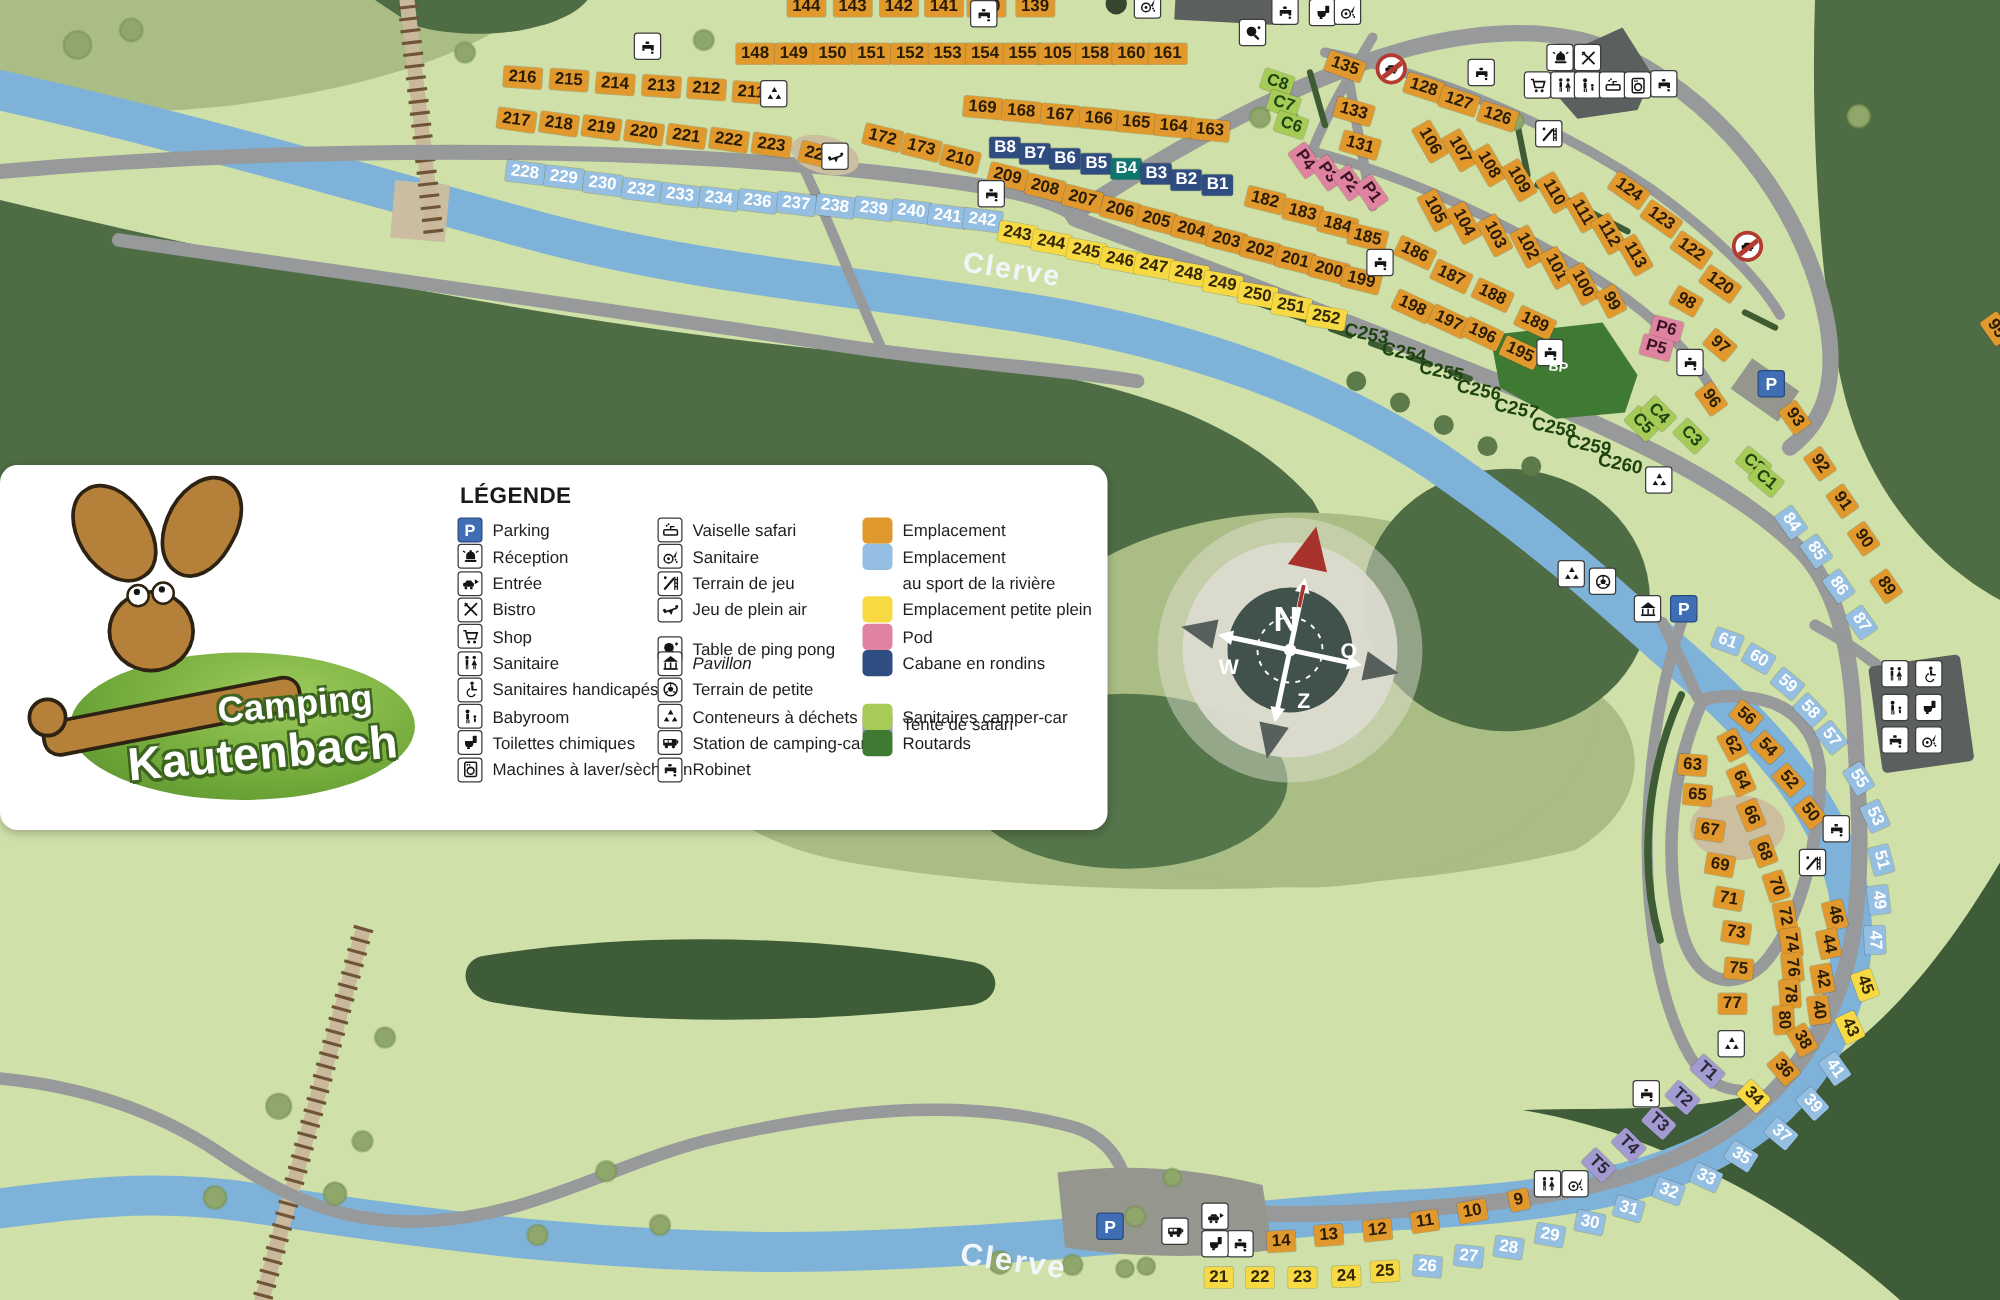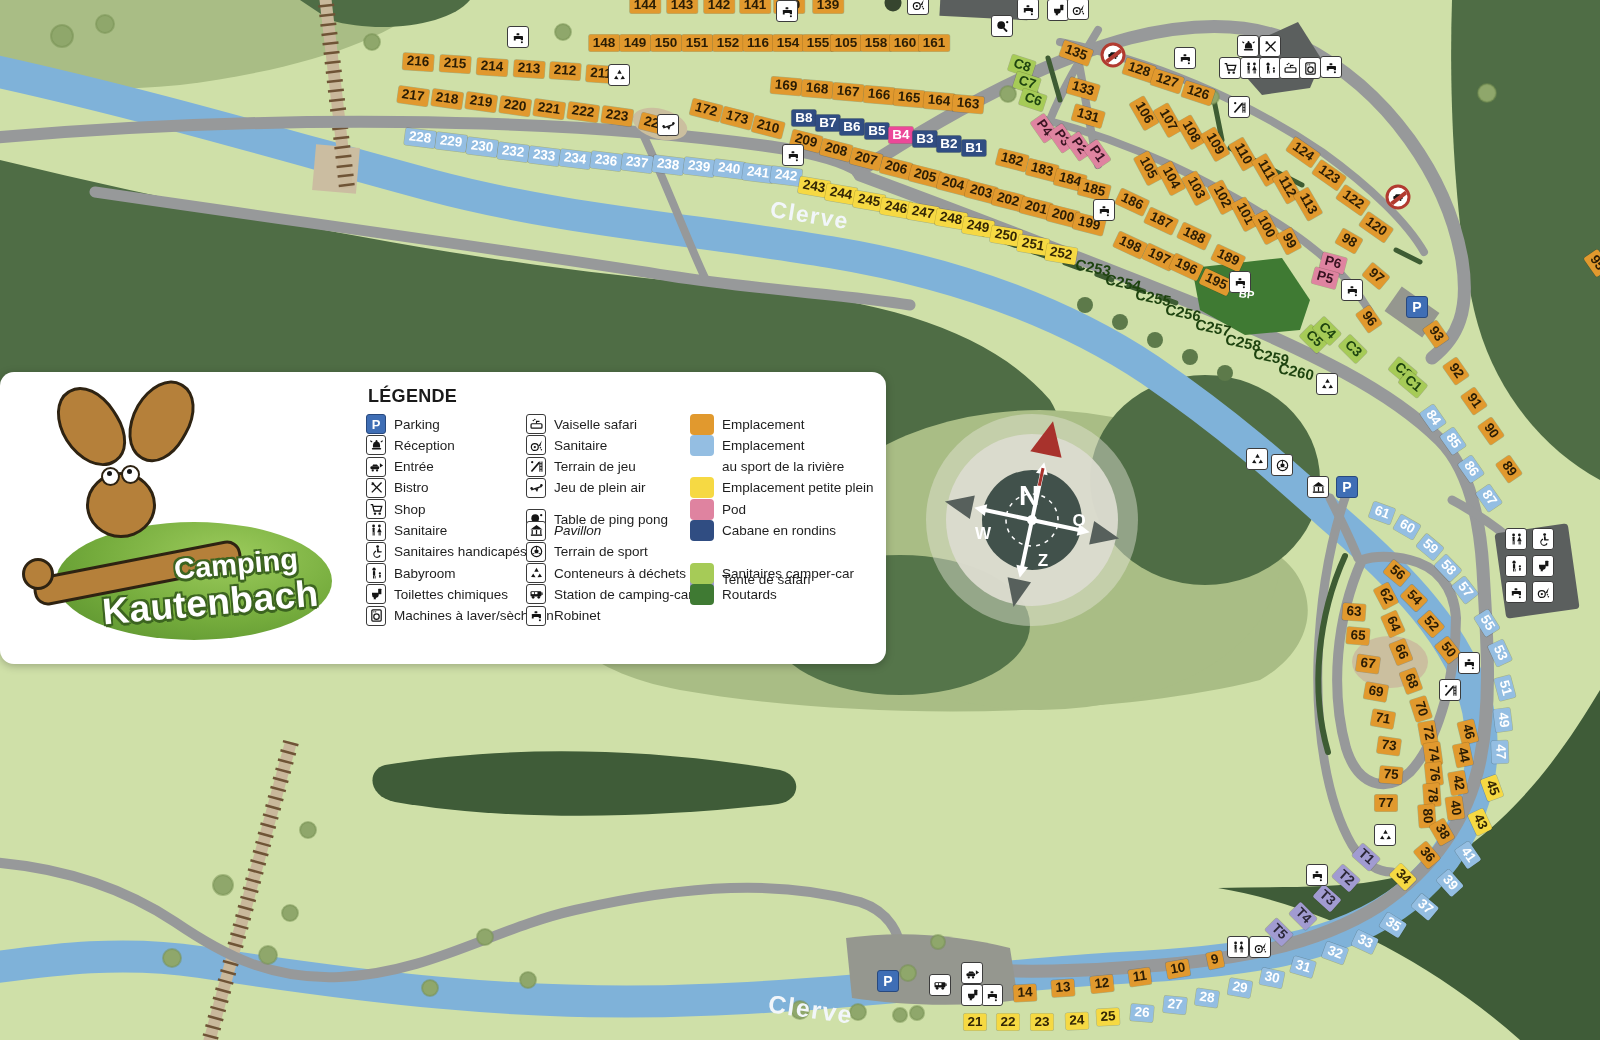--- a/index.html
+++ b/index.html
@@ -168,21 +168,21 @@
       <div class="pitch" style="left: 515px; top: 106px; transform: translate(-50%, -50%) rotate(8deg); background: rgb(225, 153, 46); color: rgb(42, 28, 4);">220</div>
       <div class="pitch" style="left: 549px; top: 109px; transform: translate(-50%, -50%) rotate(8deg); background: rgb(225, 153, 46); color: rgb(42, 28, 4);">221</div>
       <div class="pitch" style="left: 583px; top: 112px; transform: translate(-50%, -50%) rotate(8deg); background: rgb(225, 153, 46); color: rgb(42, 28, 4);">222</div>
       <div class="pitch" style="left: 617px; top: 116px; transform: translate(-50%, -50%) rotate(8deg); background: rgb(225, 153, 46); color: rgb(42, 28, 4);">223</div>
       <div class="pitch" style="left: 655px; top: 124px; transform: translate(-50%, -50%) rotate(14deg); background: rgb(225, 153, 46); color: rgb(42, 28, 4);">224</div>
       <div class="pitch" style="left: 604px; top: 43px; transform: translate(-50%, -50%) rotate(0deg); background: rgb(225, 153, 46); color: rgb(42, 28, 4);">148</div>
       <div class="pitch" style="left: 635px; top: 43px; transform: translate(-50%, -50%) rotate(0deg); background: rgb(225, 153, 46); color: rgb(42, 28, 4);">149</div>
       <div class="pitch" style="left: 666px; top: 43px; transform: translate(-50%, -50%) rotate(0deg); background: rgb(225, 153, 46); color: rgb(42, 28, 4);">150</div>
       <div class="pitch" style="left: 697px; top: 43px; transform: translate(-50%, -50%) rotate(0deg); background: rgb(225, 153, 46); color: rgb(42, 28, 4);">151</div>
       <div class="pitch" style="left: 728px; top: 43px; transform: translate(-50%, -50%) rotate(0deg); background: rgb(225, 153, 46); color: rgb(42, 28, 4);">152</div>
-      <div class="pitch" style="left: 758px; top: 43px; transform: translate(-50%, -50%) rotate(0deg); background: rgb(225, 153, 46); color: rgb(42, 28, 4);">116</div>
+      <div class="pitch" style="left: 758px; top: 43px; transform: translate(-50%, -50%) rotate(0deg); background: rgb(225, 153, 46); color: rgb(42, 28, 4);">153</div>
       <div class="pitch" style="left: 788px; top: 43px; transform: translate(-50%, -50%) rotate(0deg); background: rgb(225, 153, 46); color: rgb(42, 28, 4);">154</div>
       <div class="pitch" style="left: 818px; top: 43px; transform: translate(-50%, -50%) rotate(0deg); background: rgb(225, 153, 46); color: rgb(42, 28, 4);">155</div>
       <div class="pitch" style="left: 846px; top: 43px; transform: translate(-50%, -50%) rotate(0deg); background: rgb(225, 153, 46); color: rgb(42, 28, 4);">105</div>
       <div class="pitch" style="left: 876px; top: 43px; transform: translate(-50%, -50%) rotate(0deg); background: rgb(225, 153, 46); color: rgb(42, 28, 4);">158</div>
       <div class="pitch" style="left: 905px; top: 43px; transform: translate(-50%, -50%) rotate(0deg); background: rgb(225, 153, 46); color: rgb(42, 28, 4);">160</div>
       <div class="pitch" style="left: 934px; top: 43px; transform: translate(-50%, -50%) rotate(0deg); background: rgb(225, 153, 46); color: rgb(42, 28, 4);">161</div>
       <div class="pitch" style="left: 645px; top: 5px; transform: translate(-50%, -50%) rotate(0deg); background: rgb(225, 153, 46); color: rgb(42, 28, 4);">144</div>
       <div class="pitch" style="left: 682px; top: 5px; transform: translate(-50%, -50%) rotate(0deg); background: rgb(225, 153, 46); color: rgb(42, 28, 4);">143</div>
       <div class="pitch" style="left: 719px; top: 5px; transform: translate(-50%, -50%) rotate(0deg); background: rgb(225, 153, 46); color: rgb(42, 28, 4);">142</div>
       <div class="pitch" style="left: 755px; top: 5px; transform: translate(-50%, -50%) rotate(0deg); background: rgb(225, 153, 46); color: rgb(42, 28, 4);">141</div>
@@ -349,21 +349,21 @@
       <div class="pitch" style="left: 1044px; top: 128px; transform: translate(-50%, -50%) rotate(55deg); background: rgb(223, 131, 160); color: rgb(58, 19, 34);">P4</div>
       <div class="pitch" style="left: 1062px; top: 138px; transform: translate(-50%, -50%) rotate(55deg); background: rgb(223, 131, 160); color: rgb(58, 19, 34);">P3</div>
       <div class="pitch" style="left: 1079px; top: 146px; transform: translate(-50%, -50%) rotate(55deg); background: rgb(223, 131, 160); color: rgb(58, 19, 34);">P2</div>
       <div class="pitch" style="left: 1097px; top: 154px; transform: translate(-50%, -50%) rotate(55deg); background: rgb(223, 131, 160); color: rgb(58, 19, 34);">P1</div>
       <div class="pitch" style="left: 1333px; top: 263px; transform: translate(-50%, -50%) rotate(15deg); background: rgb(223, 131, 160); color: rgb(58, 19, 34);">P6</div>
       <div class="pitch" style="left: 1325px; top: 278px; transform: translate(-50%, -50%) rotate(15deg); background: rgb(223, 131, 160); color: rgb(58, 19, 34);">P5</div>
       <div class="pitch" style="left: 804px; top: 118px; transform: translate(-50%, -50%) rotate(0deg); background: rgb(48, 77, 130); color: rgb(255, 255, 255);">B8</div>
       <div class="pitch" style="left: 828px; top: 123px; transform: translate(-50%, -50%) rotate(0deg); background: rgb(48, 77, 130); color: rgb(255, 255, 255);">B7</div>
       <div class="pitch" style="left: 852px; top: 127px; transform: translate(-50%, -50%) rotate(0deg); background: rgb(48, 77, 130); color: rgb(255, 255, 255);">B6</div>
       <div class="pitch" style="left: 877px; top: 131px; transform: translate(-50%, -50%) rotate(0deg); background: rgb(48, 77, 130); color: rgb(255, 255, 255);">B5</div>
-      <div class="pitch" style="left: 901px; top: 135px; transform: translate(-50%, -50%) rotate(0deg); background: #ec4899; color: rgb(255, 255, 255);">B4</div>
+      <div class="pitch" style="left: 901px; top: 135px; transform: translate(-50%, -50%) rotate(0deg); background: #0f766e; color: rgb(255, 255, 255);">B4</div>
       <div class="pitch" style="left: 925px; top: 139px; transform: translate(-50%, -50%) rotate(0deg); background: rgb(48, 77, 130); color: rgb(255, 255, 255);">B3</div>
       <div class="pitch" style="left: 949px; top: 144px; transform: translate(-50%, -50%) rotate(0deg); background: rgb(48, 77, 130); color: rgb(255, 255, 255);">B2</div>
       <div class="pitch" style="left: 974px; top: 148px; transform: translate(-50%, -50%) rotate(0deg); background: rgb(48, 77, 130); color: rgb(255, 255, 255);">B1</div>
       <div class="pitch" style="left: 1022px; top: 66px; transform: translate(-50%, -50%) rotate(18deg); background: rgb(166, 203, 87); color: rgb(29, 67, 15);">C8</div>
       <div class="pitch" style="left: 1027px; top: 83px; transform: translate(-50%, -50%) rotate(18deg); background: rgb(166, 203, 87); color: rgb(29, 67, 15);">C7</div>
       <div class="pitch" style="left: 1033px; top: 100px; transform: translate(-50%, -50%) rotate(18deg); background: rgb(166, 203, 87); color: rgb(29, 67, 15);">C6</div>
       <div class="pitch" style="left: 1314px; top: 339px; transform: translate(-50%, -50%) rotate(45deg); background: rgb(166, 203, 87); color: rgb(29, 67, 15);">C5</div>
       <div class="pitch" style="left: 1327px; top: 331px; transform: translate(-50%, -50%) rotate(45deg); background: rgb(166, 203, 87); color: rgb(29, 67, 15);">C4</div>
       <div class="pitch" style="left: 1353px; top: 349px; transform: translate(-50%, -50%) rotate(45deg); background: rgb(166, 203, 87); color: rgb(29, 67, 15);">C3</div>
       <div class="pitch" style="left: 1403px; top: 371px; transform: translate(-50%, -50%) rotate(40deg); background: rgb(166, 203, 87); color: rgb(29, 67, 15);">C2</div>
@@ -961,21 +961,21 @@
         <span class="llab">Pavillon</span>
       </div>
       <div class="lrow" style="left: 526px; top: 541.8px;">
         <span class="lic">
           <svg width="15" height="15" viewBox="0 0 16 16" fill="#151515">
             <circle cx="8" cy="8" r="5.5" fill="none" stroke="#151515" stroke-width="1.3"></circle>
             <path d="M8 5.4l2.4 1.7-.9 2.8H6.5l-.9-2.8z"></path>
             <path d="M8 2.5v2.9M3.2 11l2.6-1.1M12.8 11l-2.6-1.1" stroke="#151515" stroke-width="1"></path>
           </svg>
         </span>
-        <span class="llab">Terrain de sport</span>
+        <span class="llab">Terrain de petite</span>
       </div>
       <div class="lrow" style="left: 526px; top: 563.1px;">
         <span class="lic">
           <svg width="15" height="15" viewBox="0 0 16 16" fill="#151515">
             <path d="M8 1.8l2.4 4.2H5.6z"></path>
             <path d="M13.8 11.8l-4.8.2 2.5-4.1z"></path>
             <path d="M2.2 11.8l4.8.2-2.5-4.1z"></path>
           </svg>
         </span>
         <span class="llab">Conteneurs à déchets</span>

